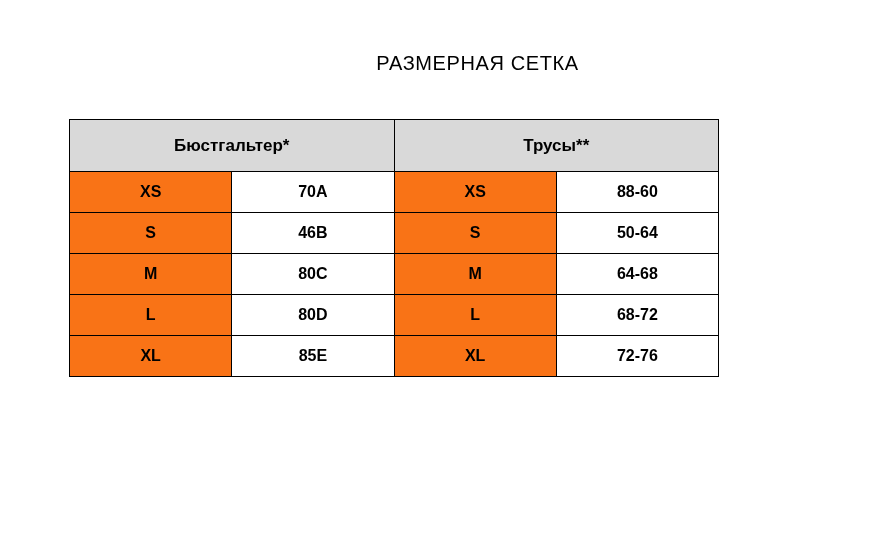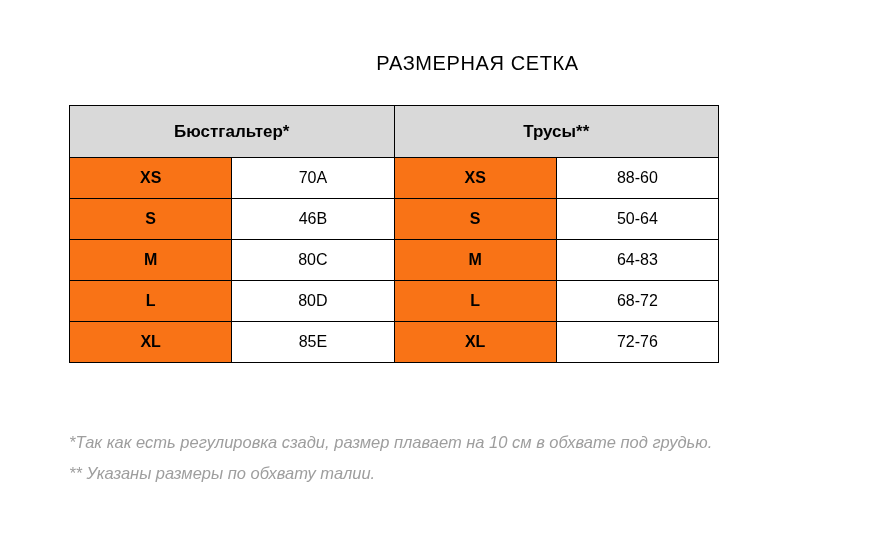--- a/index.html
+++ b/index.html
@@ -23,21 +23,21 @@
     width: 100%;
     text-align: center;
     font-size: 20px;
     font-weight: 400;
     letter-spacing: 0.6px;
     padding-left: 28px;
   }
   table.size-table {
     position: absolute;
     left: 69px;
-    top: 105px;
+    top: 119px;
     width: 650px;
     border-collapse: collapse;
     table-layout: fixed;
   }
   .size-table th,
   .size-table td {
     border: 1px solid #000000;
     text-align: center;
     vertical-align: middle;
     padding: 0;
@@ -51,21 +51,21 @@
   .size-table tbody td {
     height: 40px;
     font-size: 16px;
   }
   .size-table td.size-cell {
     background: #f97316;
     font-weight: 700;
   }
   .size-table td.value-cell {
     background: #ffffff;
-    font-weight: 400;
+    font-weight: 700;
   }
   .footnotes {
     position: absolute;
     left: 69px;
     top: 427px;
     width: 760px;
     font-style: italic;
     color: #9e9e9e;
     font-size: 16.5px;
     line-height: 31px;
@@ -104,35 +104,31 @@
       <tr>
         <td class="size-cell">S</td>
         <td class="value-cell">46B</td>
         <td class="size-cell">S</td>
         <td class="value-cell">50-64</td>
       </tr>
       <tr>
         <td class="size-cell">M</td>
         <td class="value-cell">80C</td>
         <td class="size-cell">M</td>
-        <td class="value-cell">64-83</td>
+        <td class="value-cell">64-68</td>
       </tr>
       <tr>
         <td class="size-cell">L</td>
         <td class="value-cell">80D</td>
         <td class="size-cell">L</td>
         <td class="value-cell">68-72</td>
       </tr>
       <tr>
         <td class="size-cell">XL</td>
         <td class="value-cell">85E</td>
         <td class="size-cell">XL</td>
         <td class="value-cell">72-76</td>
       </tr>
     </tbody>
   </table>
 
-  <div class="footnotes">
-    <p>*Так как есть регулировка сзади, размер плавает на 10 см в обхвате под грудью.</p>
-    <p>** Указаны размеры по обхвату талии.</p>
-  </div>
 
 </div>
 
 </body></html>

